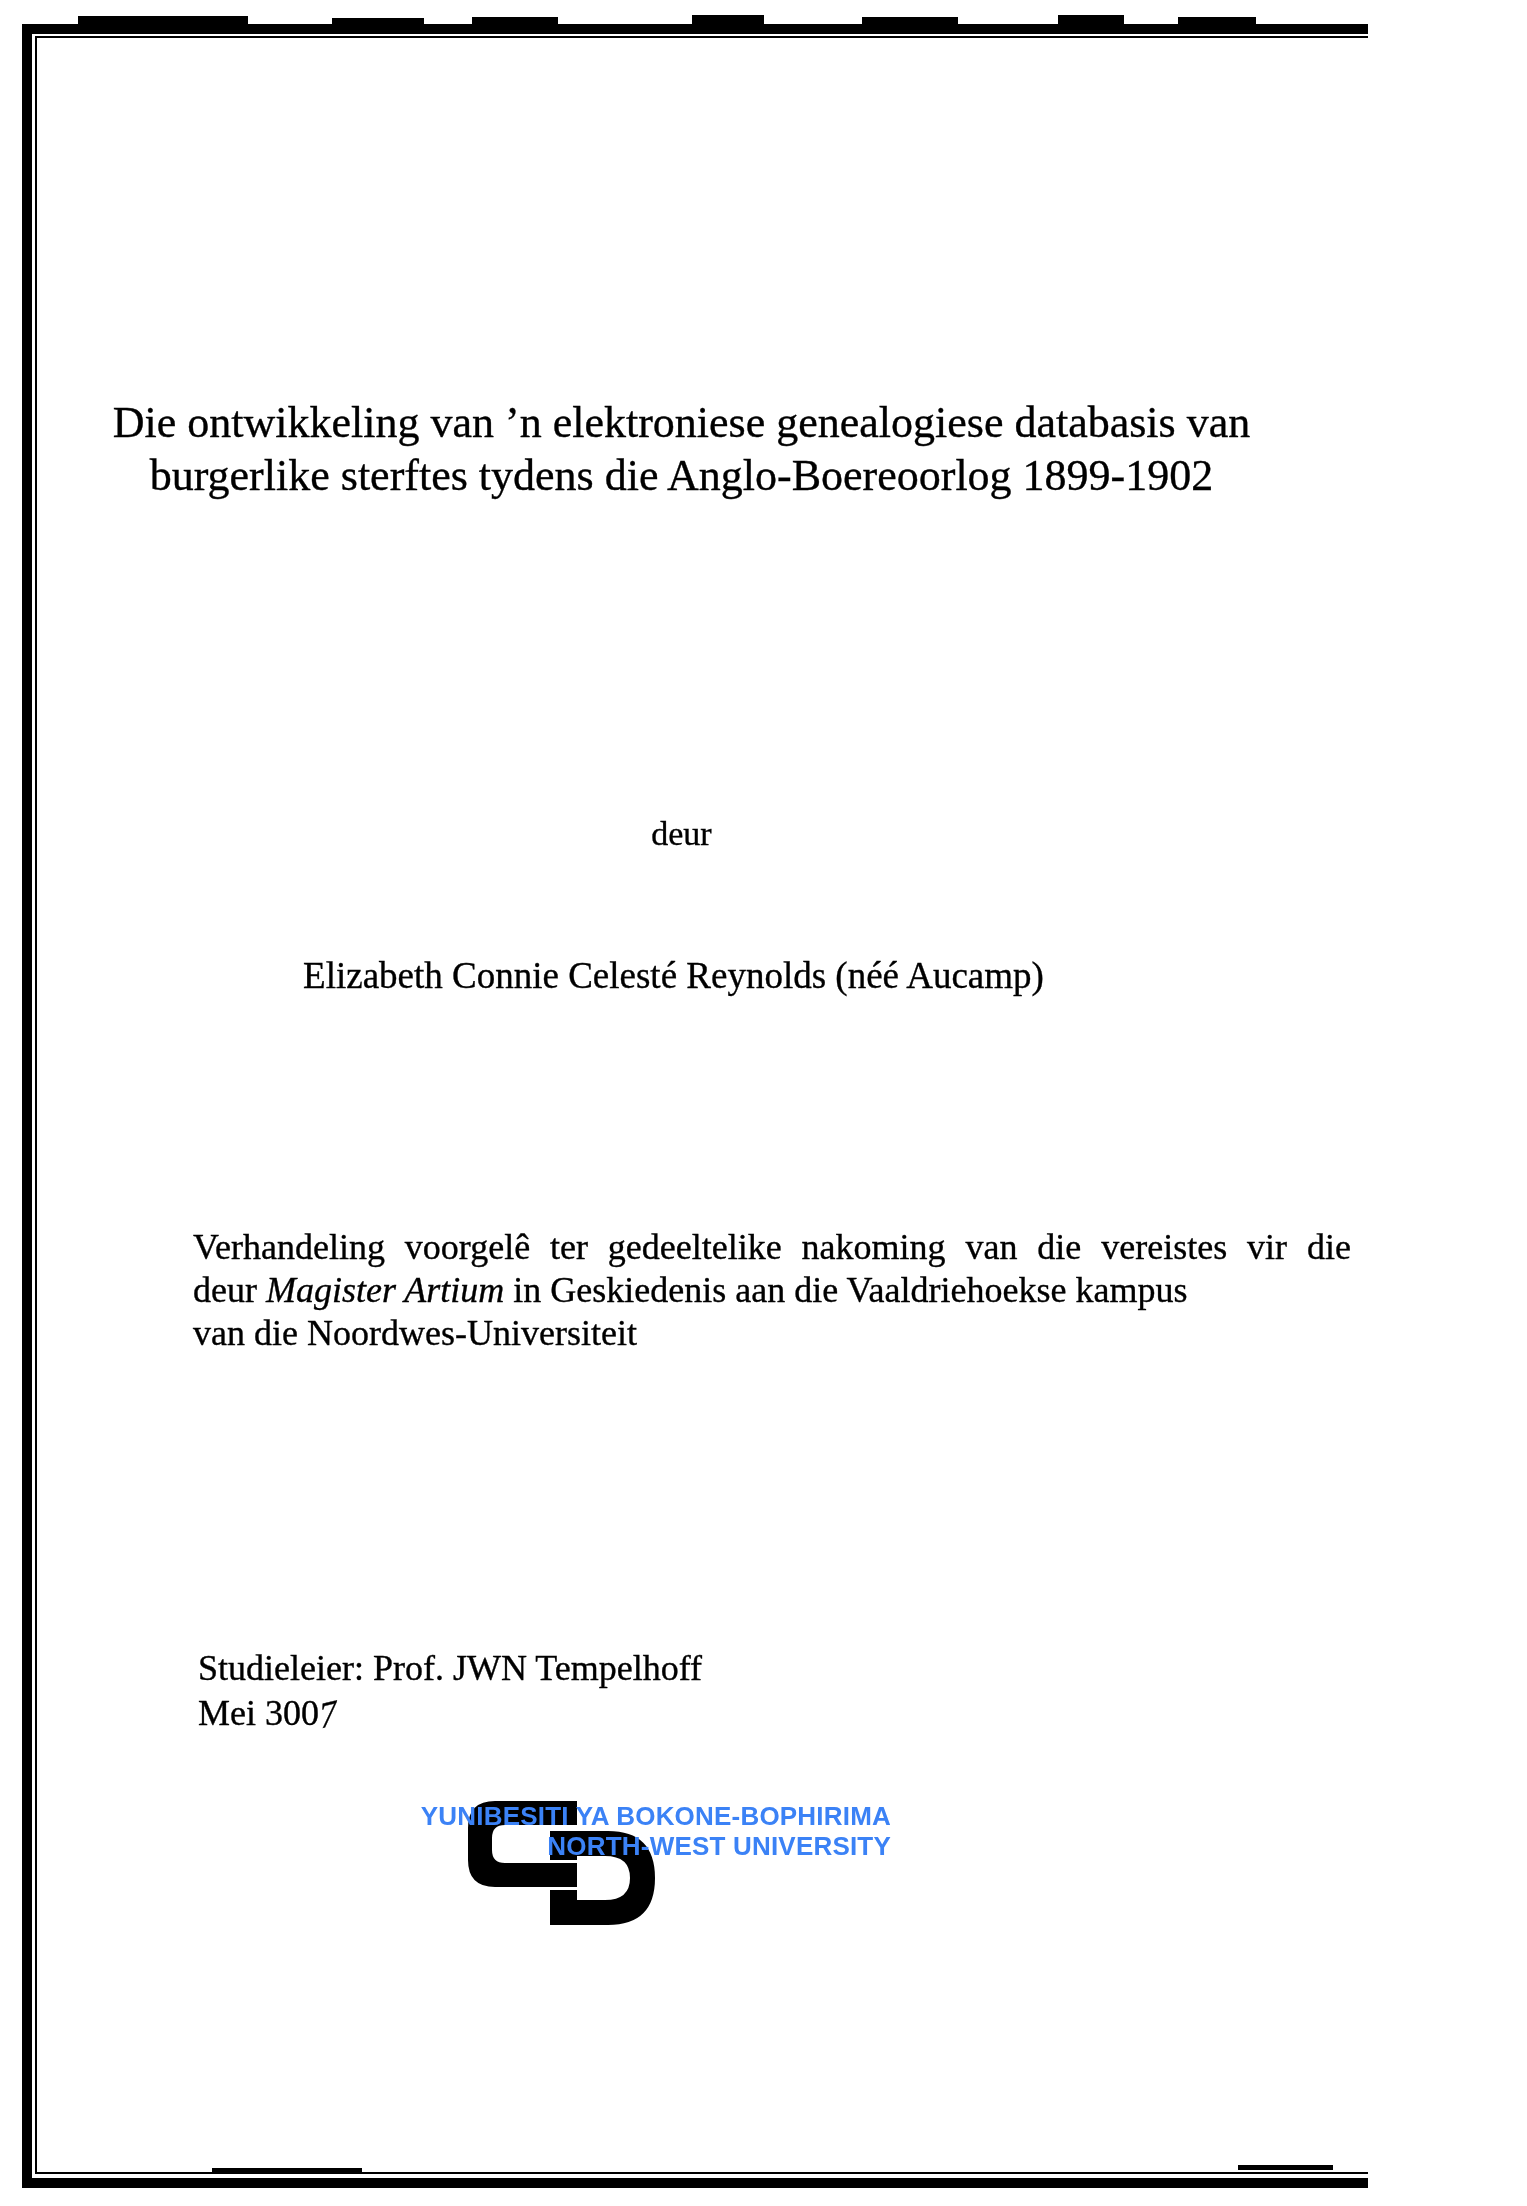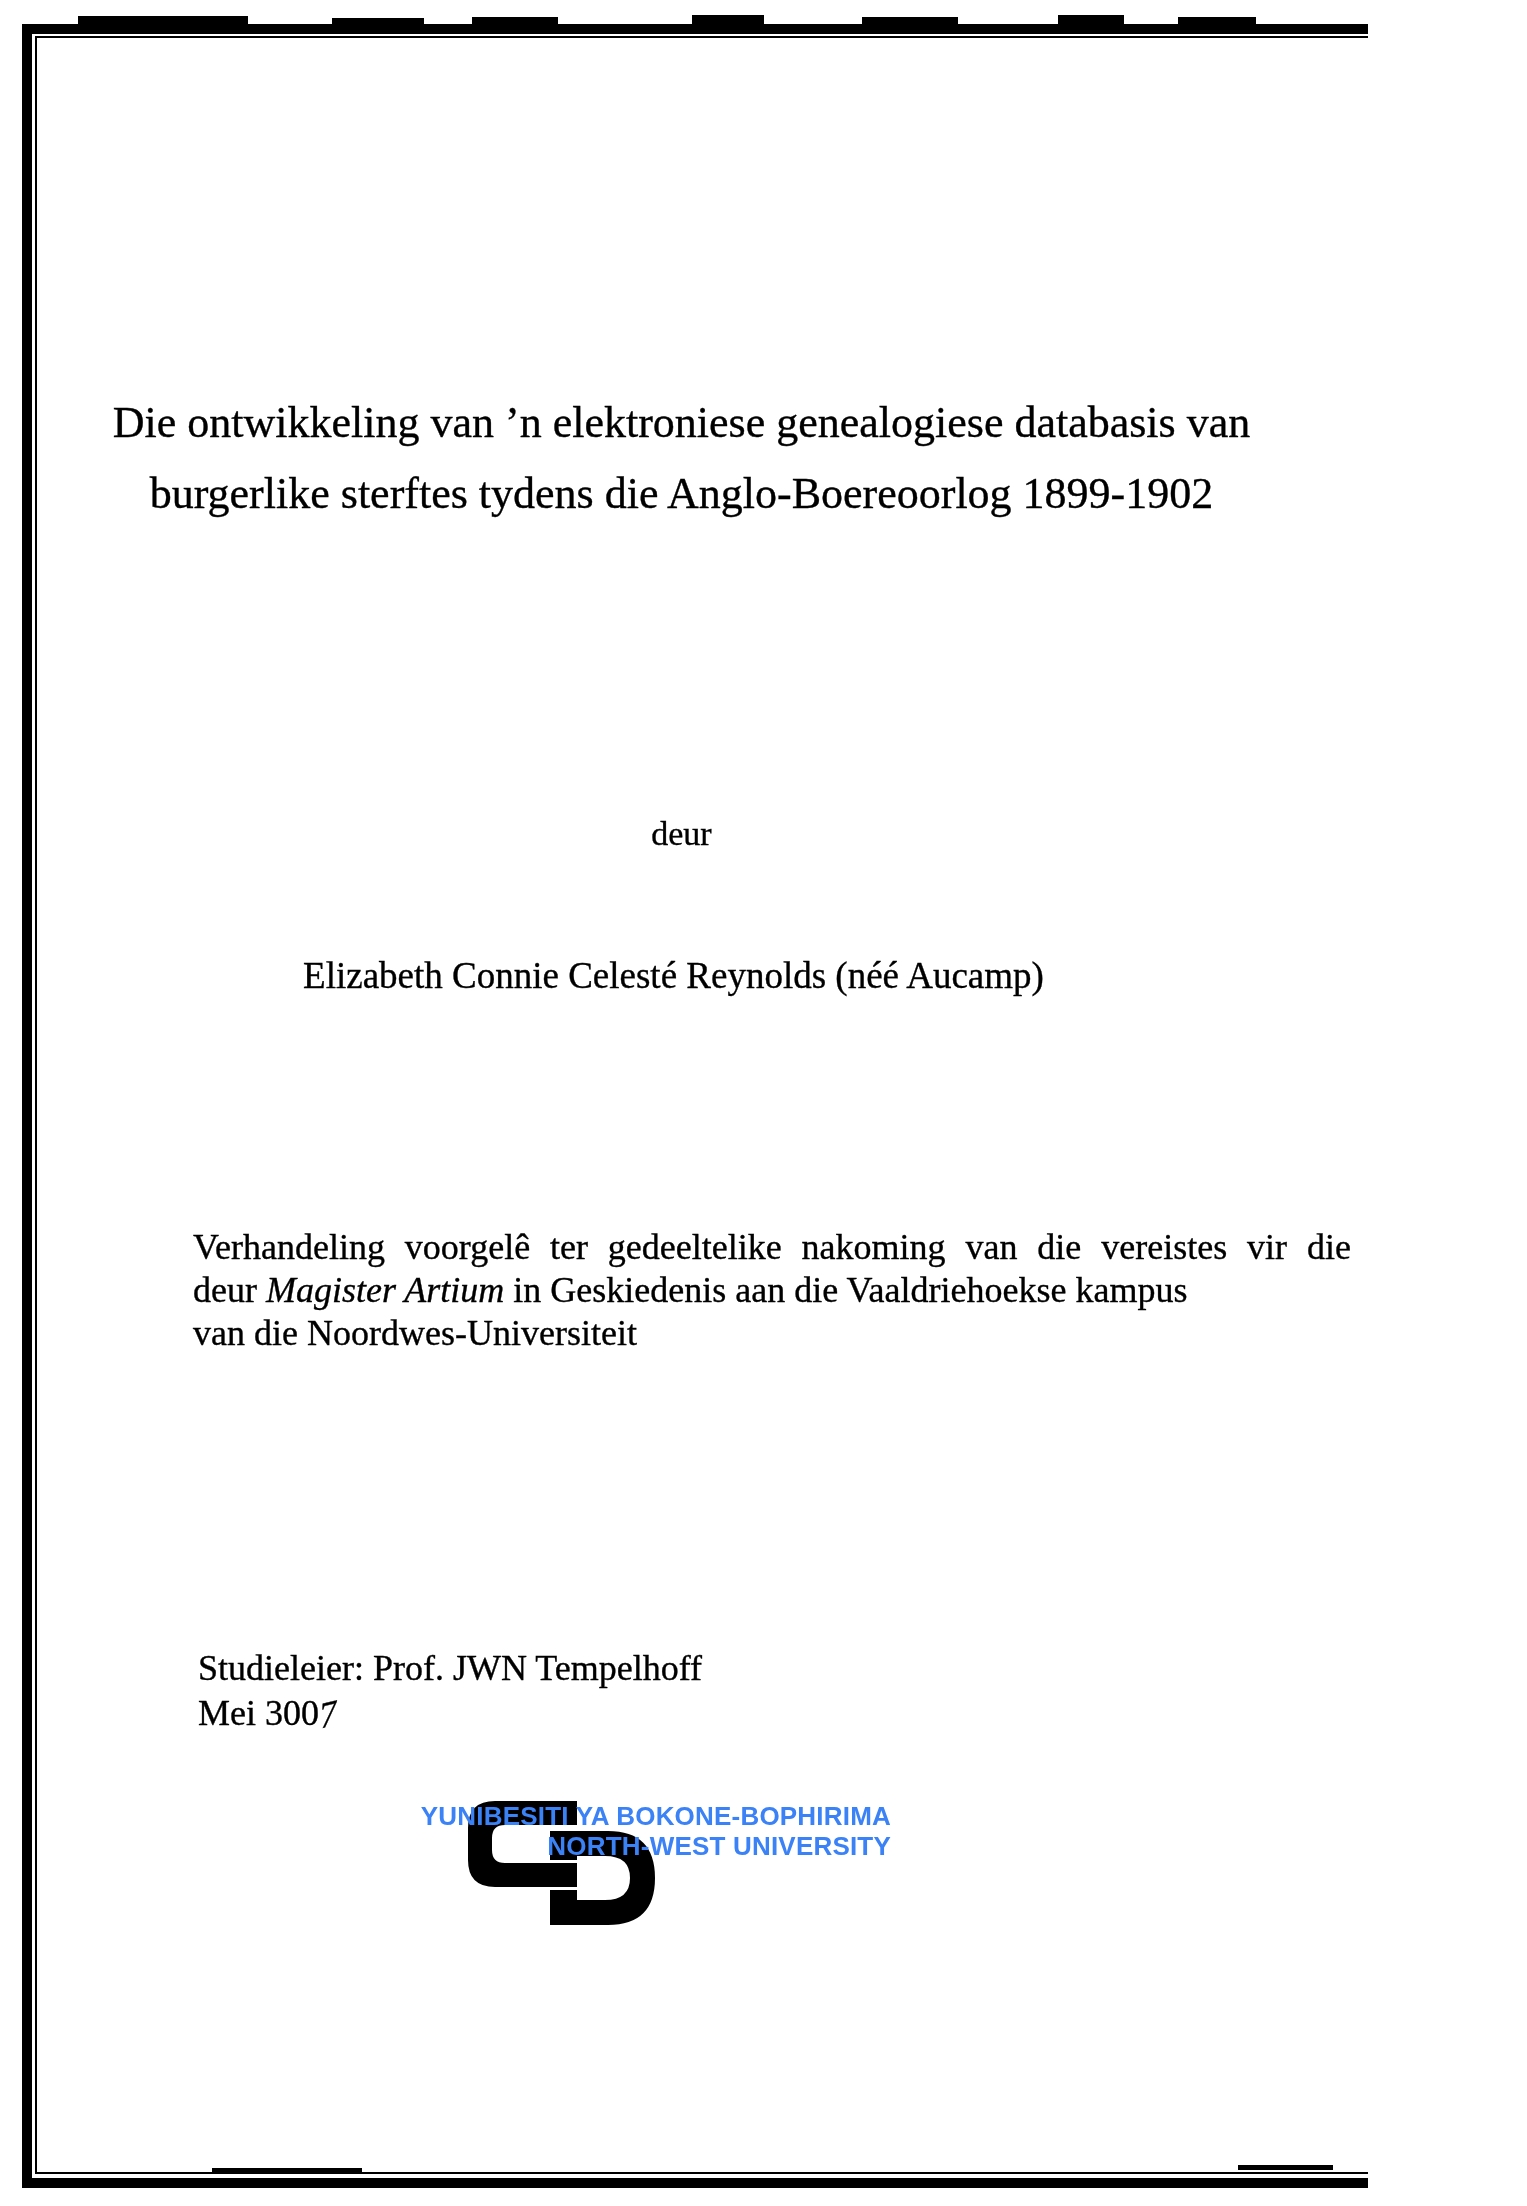--- a/index.html
+++ b/index.html
@@ -33,21 +33,21 @@
   .m-b3 { left:212px;  top:2168px; width:150px; height:5px; }
 
   
   .serif { -webkit-text-stroke:0.35px #000; }
 
   .title-line {
     position:absolute; left:60px; right:65px; text-align:center;
     font-size:44px; line-height:1.15; white-space:nowrap;
   }
   .title-1 { top:398px; }
-  .title-2 { top:469px; }
+  .title-2 { top:451px; }
 
   .byline {
     position:absolute; left:60px; right:65px; top:815px;
     text-align:center; font-size:34px;font-family:Liberation Serif, serif;
   }
   .author {
     position:absolute; left:44px; right:65px; top:954px;
     text-align:center; font-size:37px;
   }
 

